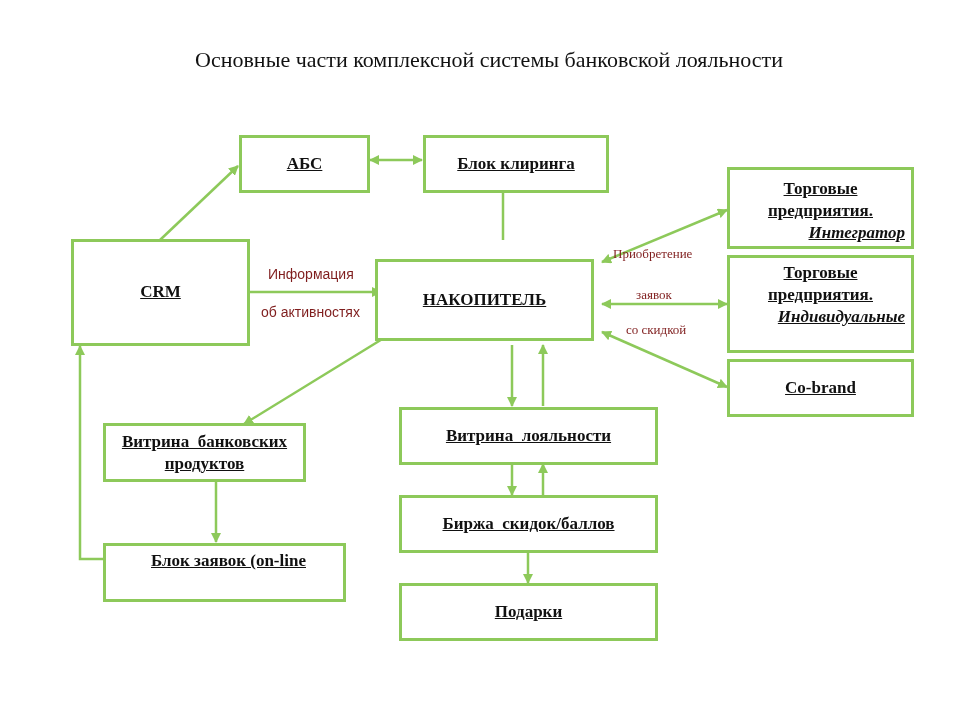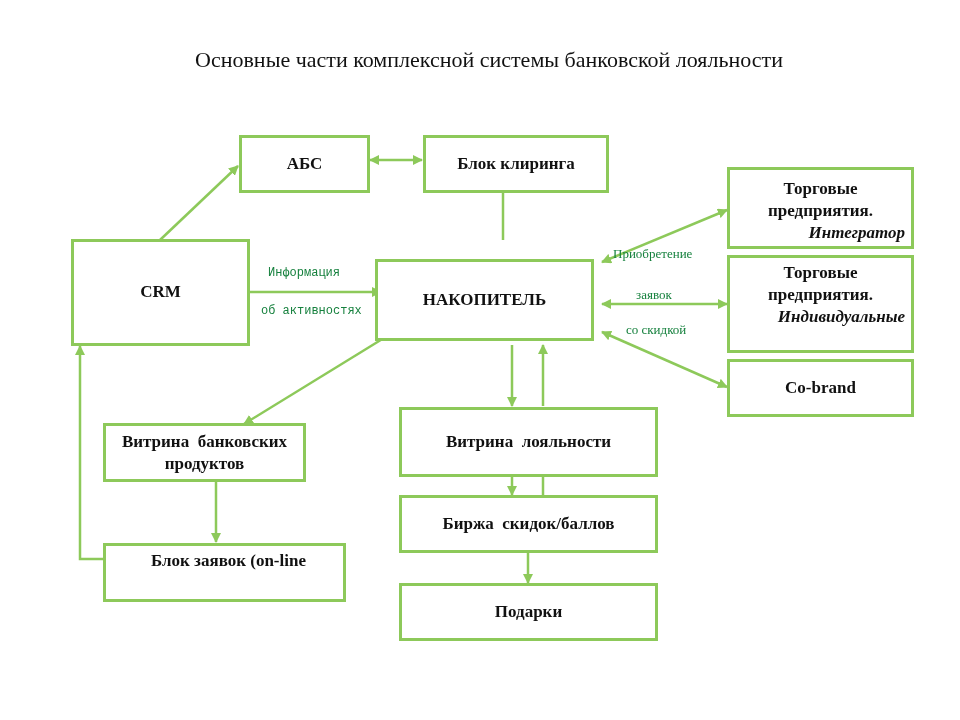--- a/index.html
+++ b/index.html
@@ -6,28 +6,28 @@
   body { width: 960px; height: 720px; position: relative; overflow: hidden; }
   .title {
     position: absolute; left: 0; top: 47px; width: 978px; text-align: center;
     font-family: "Liberation Serif", serif; font-size: 22px; color: #111;
   }
   svg.links { position: absolute; left: 0; top: 0; }
   .box {
     position: absolute; box-sizing: border-box; border: 3px solid #8dc95a;
     background: #fff; display: flex; align-items: center; justify-content: center;
     text-align: center; font-family: "Liberation Serif", serif; font-weight: bold;
-    font-size: 17px; color: #111; line-height: 1.3; padding: 0 6px;
+    font-size: 17px; color: #111; line-height: 1.3; padding: 0 6px; text-decoration: underline;
   }
   .box .line { display: block; }
   .box .it { font-style: italic; text-align: right; }
   .lbl {
-    position: absolute; font-size: 13px; color: #15803d; white-space: nowrap;
+    position: absolute; font-size: 13px; color: #7f1d1d; white-space: nowrap;
   }
-  .lbl.sans { font-family: Liberation Mono, monospace; font-size: 12px; }
+  .lbl.sans { font-family: Liberation Sans, sans-serif; font-size: 14px; }
   .lbl.serif { font-family: "Liberation Serif", serif; font-size: 13px; }
 </style>
 </head>
 <body>
 
 <div class="title">Основные части комплексной системы банковской лояльности</div>
 
 <svg class="links" width="960" height="720">
   <defs>
     <marker id="arr" markerWidth="10" markerHeight="10" refX="9" refY="5" orient="auto-start-reverse" markerUnits="userSpaceOnUse">
@@ -87,21 +87,21 @@
 
 <div class="box" style="left:103px;top:423px;width:203px;height:59px;display:block;padding-top:5px;">
   <span class="line" style="white-space:pre;">Витрина  банковских</span>
   <span class="line">продуктов</span>
 </div>
 
 <div class="box" style="left:103px;top:543px;width:243px;height:59px;display:block;padding-top:4px;padding-left:14px;">
   <span class="line">Блок заявок (on-line</span>
 </div>
 
-<div class="box" style="left:399px;top:407px;width:259px;height:70px;">
+<div class="box" style="left:399px;top:407px;width:259px;height:58px;">
   <span style="white-space:pre;">Витрина  лояльности</span>
 </div>
 
 <div class="box" style="left:399px;top:495px;width:259px;height:58px;">
   <span style="white-space:pre;">Биржа  скидок/баллов</span>
 </div>
 
 <div class="box" style="left:399px;top:583px;width:259px;height:58px;">
   <span>Подарки</span>
 </div>

